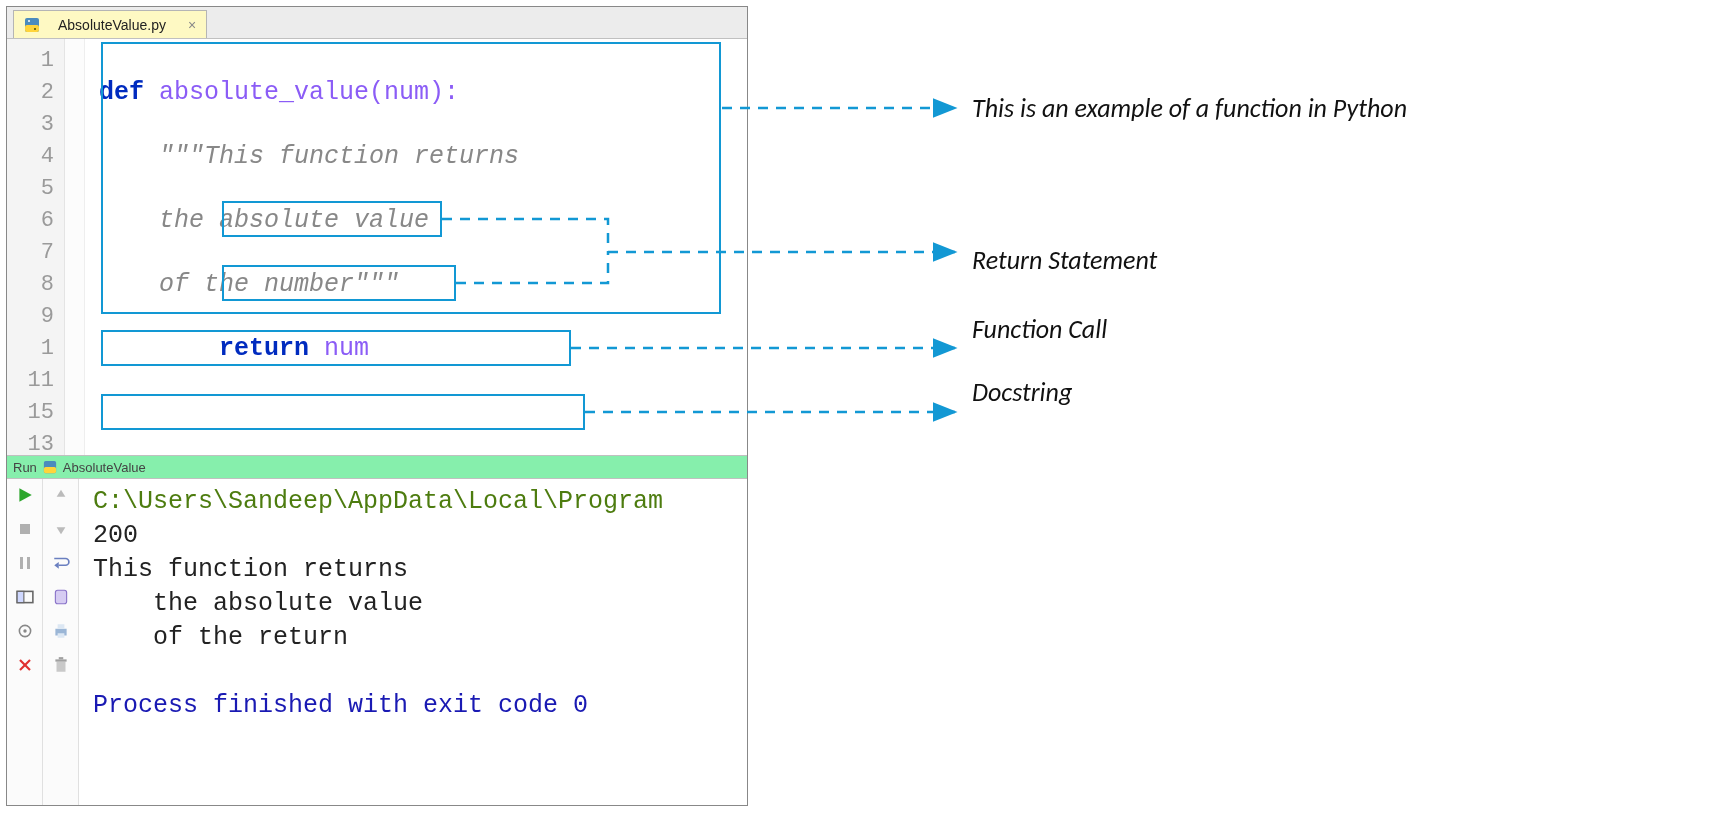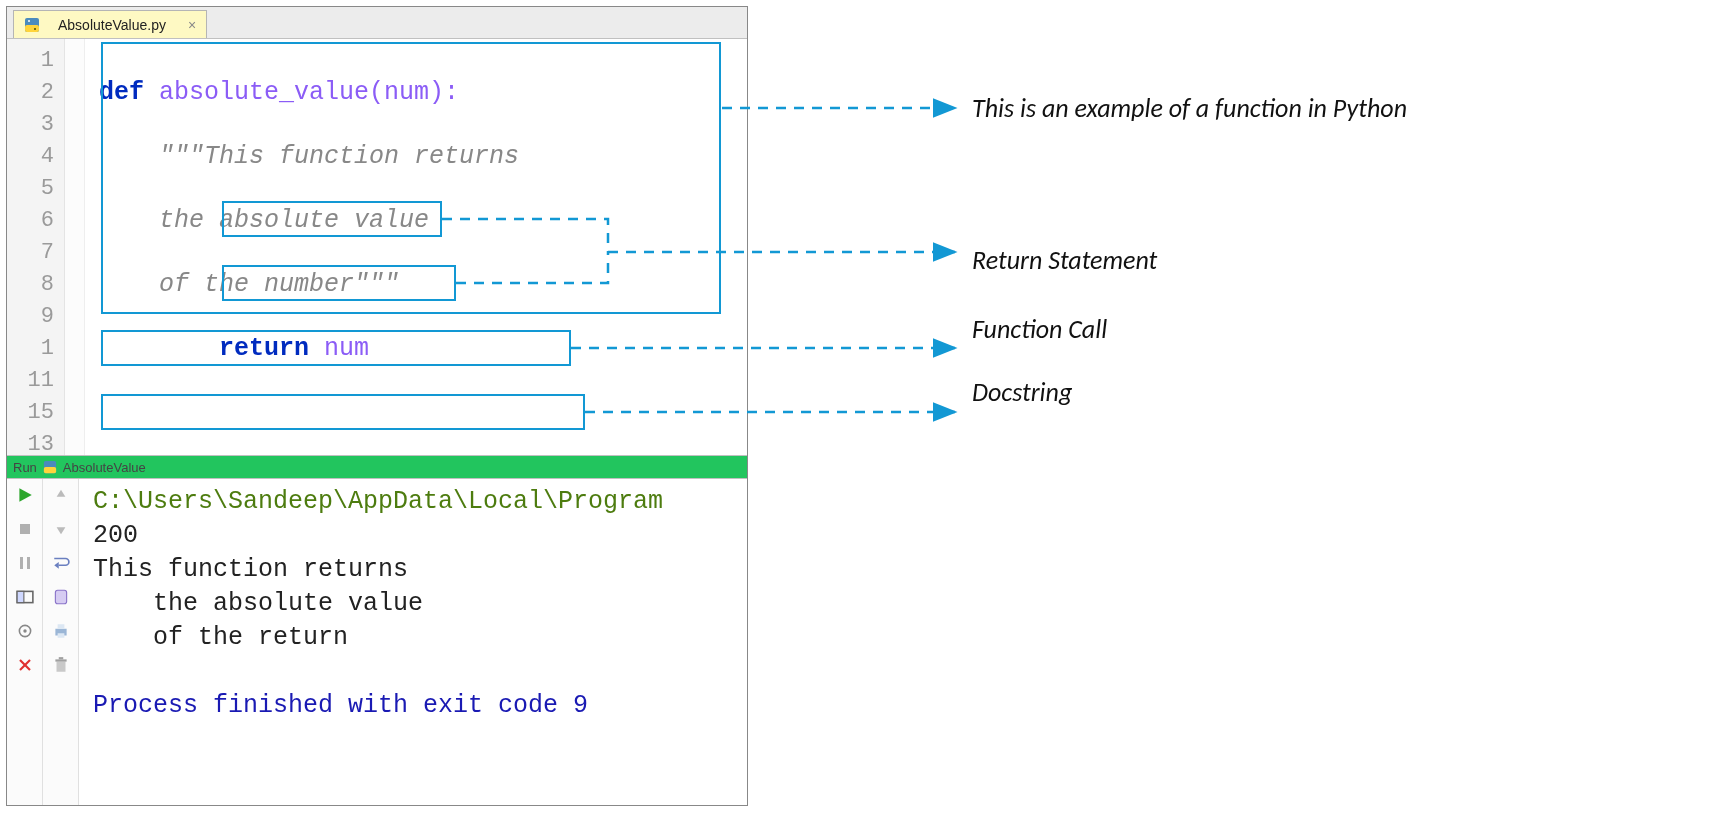--- a/index.html
+++ b/index.html
@@ -104,21 +104,21 @@
     position: absolute;
     font-family: Calibri, "Segoe UI", Arial, sans-serif;
     font-style: italic;
     font-size: 26px;
     color: #111;
   }
   .annotation.bold { font-weight: 400; }
   
   .run-header {
     height: 24px;
-    background: #22c55e;
+    background: #86efac;
     border-top: 1px solid #c0c0c0;
     border-bottom: 1px solid #c0c0c0;
     display:flex; align-items:center;
     padding-left:6px;
     font-size:13px;
     color:#444;
     gap:6px;
   }
   .run-header .mini-py { width:14px; height:14px; display:inline-flex; }
   
@@ -302,21 +302,21 @@
             <rect x="6" y="1" width="4" height="2" fill="#a0a0a0"></rect>
           </svg>
       </span>
     </div>
     <div class="console"><span class="cpath">C:\Users\Sandeep\AppData\Local\Program</span>
 <span>200</span>
 <span>This function returns</span>
 <span>    the absolute value</span>
 <span>    of the return</span>
 <span></span>
-<span class="cexit">Process finished with exit code 9</span>
+<span class="cexit">Process finished with exit code 0</span>
 </div>
   </div>
 
 </div>
 
 <div class="box" style="left:101px; top:42px; width:620px; height:272px;"></div>
 <div class="box" style="left:222px; top:201px; width:220px; height:36px;"></div>
 <div class="box" style="left:222px; top:265px; width:234px; height:36px;"></div>
 <div class="box" style="left:101px; top:330px; width:470px; height:36px;"></div>
 <div class="box" style="left:101px; top:394px; width:484px; height:36px;"></div>

